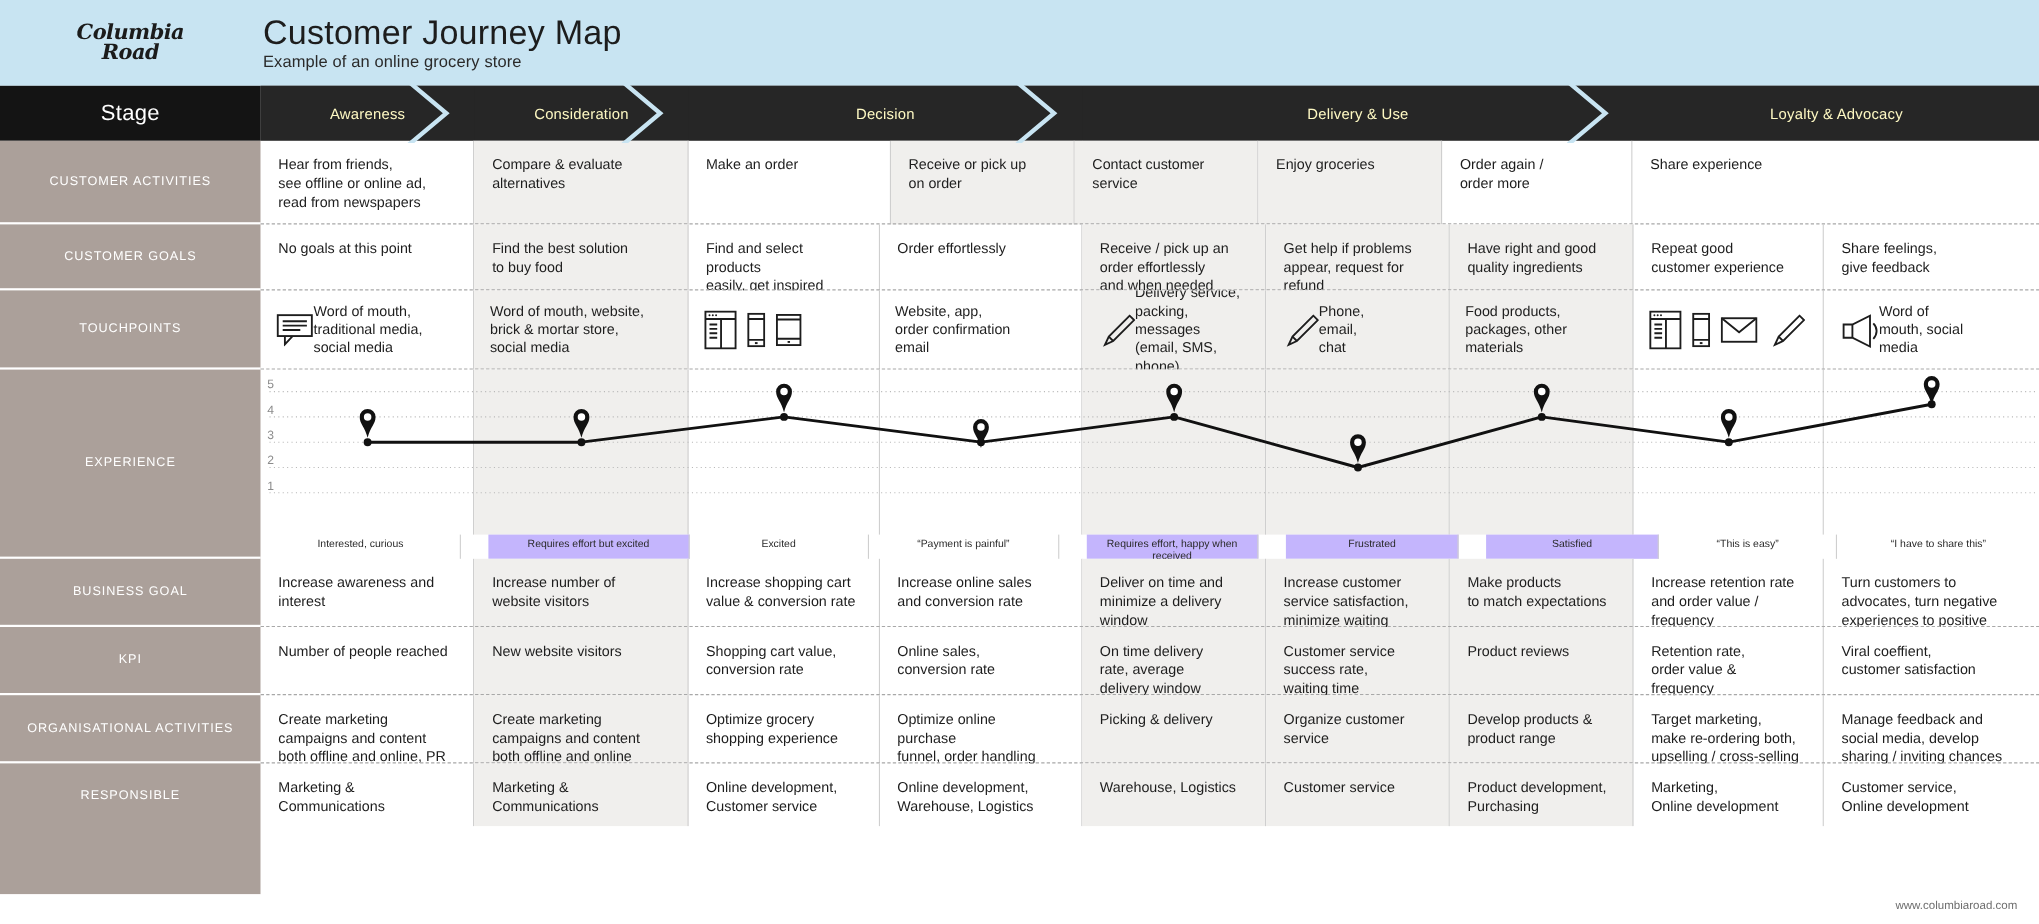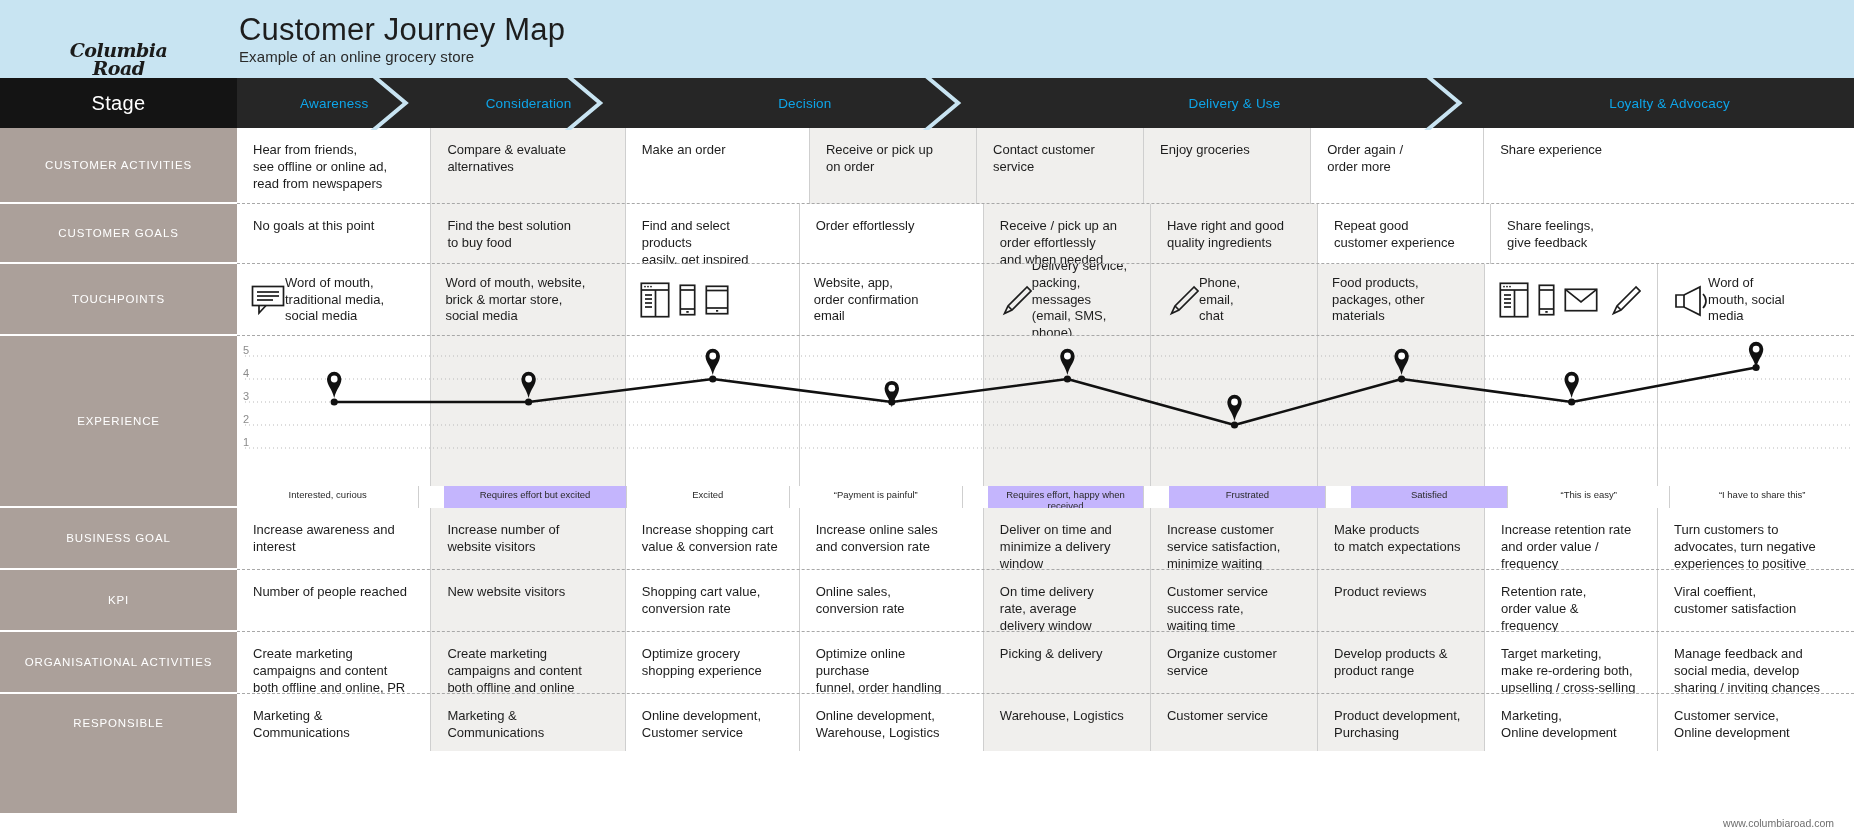--- a/index.html
+++ b/index.html
@@ -12,21 +12,21 @@
   .page { position: relative; width: 1854px; height: 840px; }
 
   
   .header {
     position: absolute; left: 0; top: 0; width: 1854px; height: 78px;
     background: #c8e4f2;
     display: flex; align-items: center;
   }
   .logo-box {
     width: 237px; height: 78px;
-    display: flex; align-items: flex-end; justify-content: center;
+    display: flex; align-items: center; justify-content: center;
     flex: 0 0 237px;
   }
   .logo-script {
     font-family: "DejaVu Serif", serif;
     font-style: italic; font-weight: bold;
     color: #1b1b1b; line-height: 0.98;
     text-align: center; font-size: 19px;
     letter-spacing: -0.5px;
   }
   .title-wrap { padding-left: 2px; }
@@ -53,21 +53,21 @@
   .stages {
     position: absolute; left: 237px; top: 0; right: 0; height: 50px;
     background: #262626; display: flex;
   }
   .stage {
     position: relative; height: 50px;
     display: flex; align-items: center; justify-content: center;
     background: #262626;
   }
   .stage span {
-    color: #0ea5e9; font-size: 13.5px; letter-spacing: 0.2px;
+    color: #fef9c3; font-size: 13.5px; letter-spacing: 0.2px;
     position: relative; z-index: 2;
   }
   .stage::after {
     content: ""; position: absolute; right: -1px; top: -2px;
     width: 62px; height: 54px; z-index: 3;
     background: #c8e4f2;
     clip-path: polygon(0% 0%, 10% 0%, 62% 50%, 10% 100%, 0% 100%, 52% 50%);
   }
   .stage:last-child::after { display: none; }
 
@@ -267,20 +267,25 @@
 products
 easily, get inspired</div>
         </div>
         <div class="cell" style="width: 11.3889%;">
           <div class="txt">Order effortlessly</div>
         </div>
         <div class="cell shade" style="width: 10.3333%;">
           <div class="txt">Receive / pick up an
 order effortlessly
 and when needed</div>
+        </div>
+        <div class="cell shade" style="width: 10.3333%;">
+          <div class="txt">Get help if problems
+appear, request for
+refund</div>
         </div>
         <div class="cell shade" style="width: 10.3333%;">
           <div class="txt">Have right and good
 quality ingredients</div>
         </div>
         <div class="cell" style="width: 10.7%;">
           <div class="txt">Repeat good
 customer experience</div>
         </div>
         <div class="cell last" style="width: 12.1111%;">

